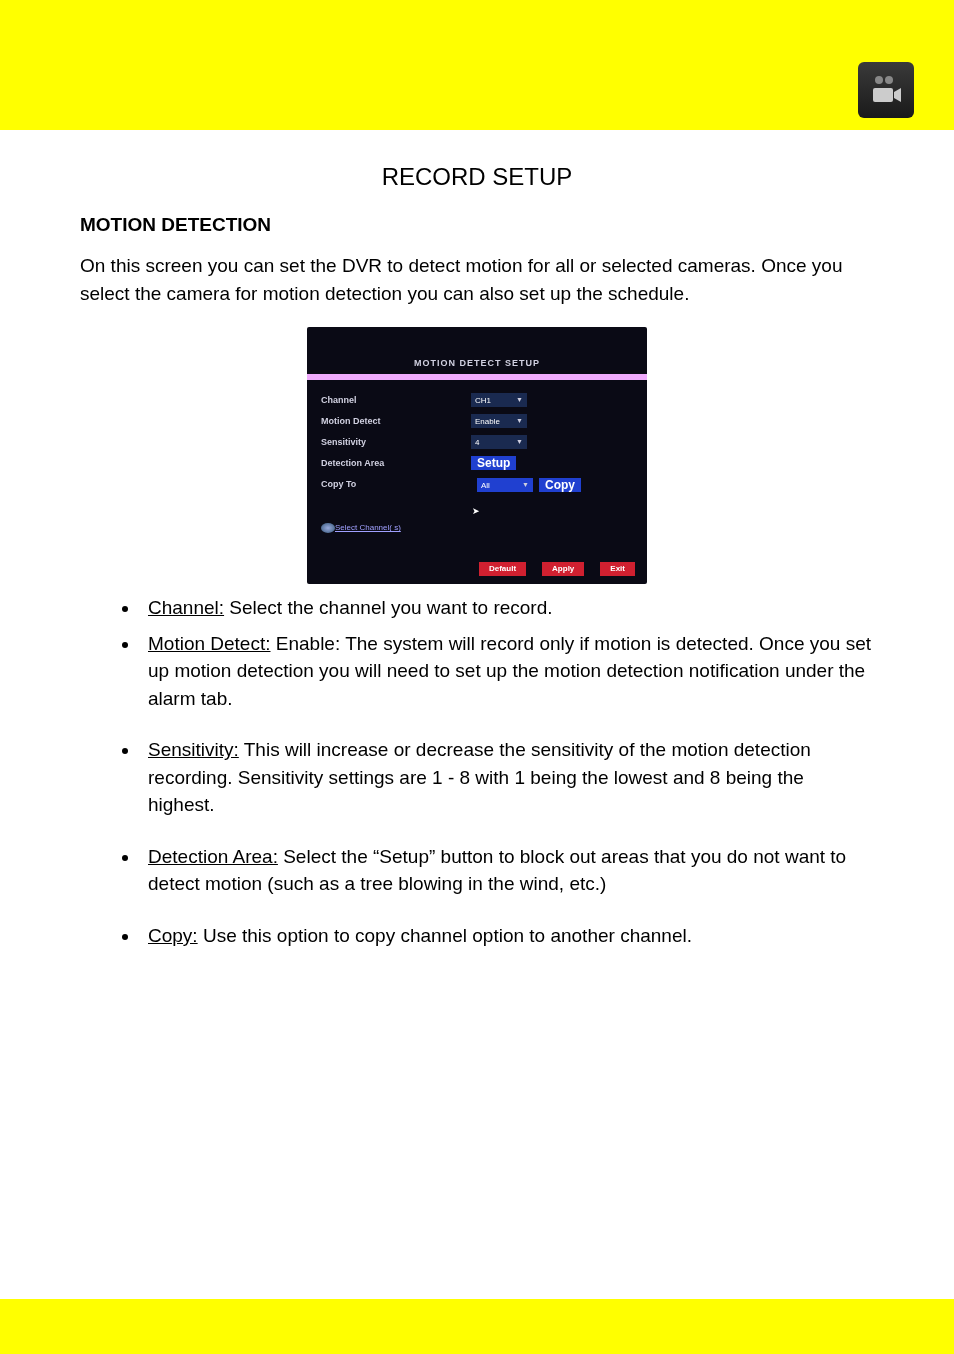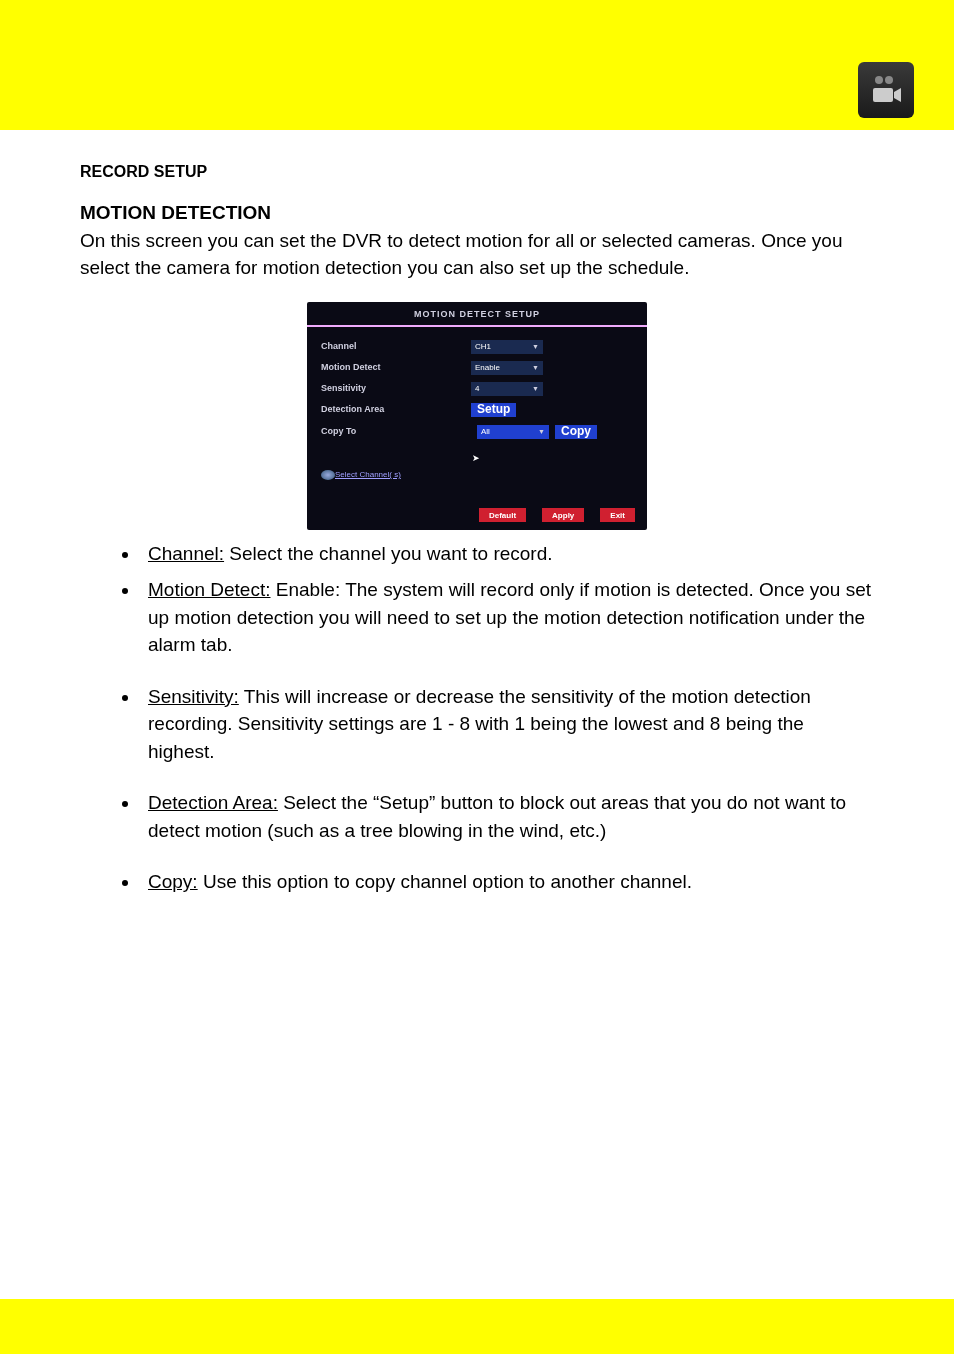--- a/index.html
+++ b/index.html
@@ -24,47 +24,48 @@
       align-items: center;
       justify-content: center;
     }
     .icon-box svg { width: 36px; height: 36px; }
     .content {
       padding: 30px 80px 0 80px;
       font-size: 19px;
       line-height: 1.45;
       color: #000;
     }
-    .section-heading { font-weight: bold; margin-bottom: 16px; font-size: 16px; }
-    .section-sub { font-weight: bold; font-size: 19px; }
+    .section-heading { font-weight: normal; margin-bottom: 16px; font-size: 24px; text-align: center; }
+    .section-sub { font-weight: bold; margin-bottom: 14px; font-size: 19px; }
     .para { margin-bottom: 20px; }
     .screenshot-wrap { display: flex; justify-content: center; margin: 16px 0 10px; }
     .dvr-screen {
       width: 340px;
       background: #0a0a15;
       border-radius: 2px;
       padding: 0;
       font-size: 9px;
       color: #cfcfe0;
     }
     .dvr-title {
       text-align: center;
       font-weight: bold;
       color: #d0d0e0;
       font-size: 9px;
       padding: 6px 0 4px;
-      border-bottom: 2px solid #f0abfc;
+      border-bottom: 6px solid #f0abfc;
       letter-spacing: 1px;
+      margin-top: 24px;
     }
     .dvr-body { padding: 6px 14px 24px; position: relative; }
     .dvr-row { display: flex; align-items: center; margin: 7px 0; }
     .dvr-label { width: 150px; font-weight: bold; color: #d0d0e0; font-size: 9px; }
     .dvr-select {
       background: #1a2a50; color: #fff; font-size: 8px; padding: 2px 4px;
-      width: 72px; height: 14px; display: inline-flex; align-items: center;
+      width: 56px; height: 14px; display: inline-flex; align-items: center;
       justify-content: space-between; border: 0;
     }
     .dvr-select .arrow { font-size: 7px; color: #cfcfe0; }
     .dvr-btn {
       background: #2040d0; color: #fff; font-size: 12px; font-weight: bold;
       padding: 2px 6px; height: 14px; display: inline-flex; align-items: center;
       border: 0;
     }
     .dvr-copy { display: flex; gap: 6px; align-items: flex-start; margin-top: 8px; }
     .dvr-select-hl { background: #2040d0; }

